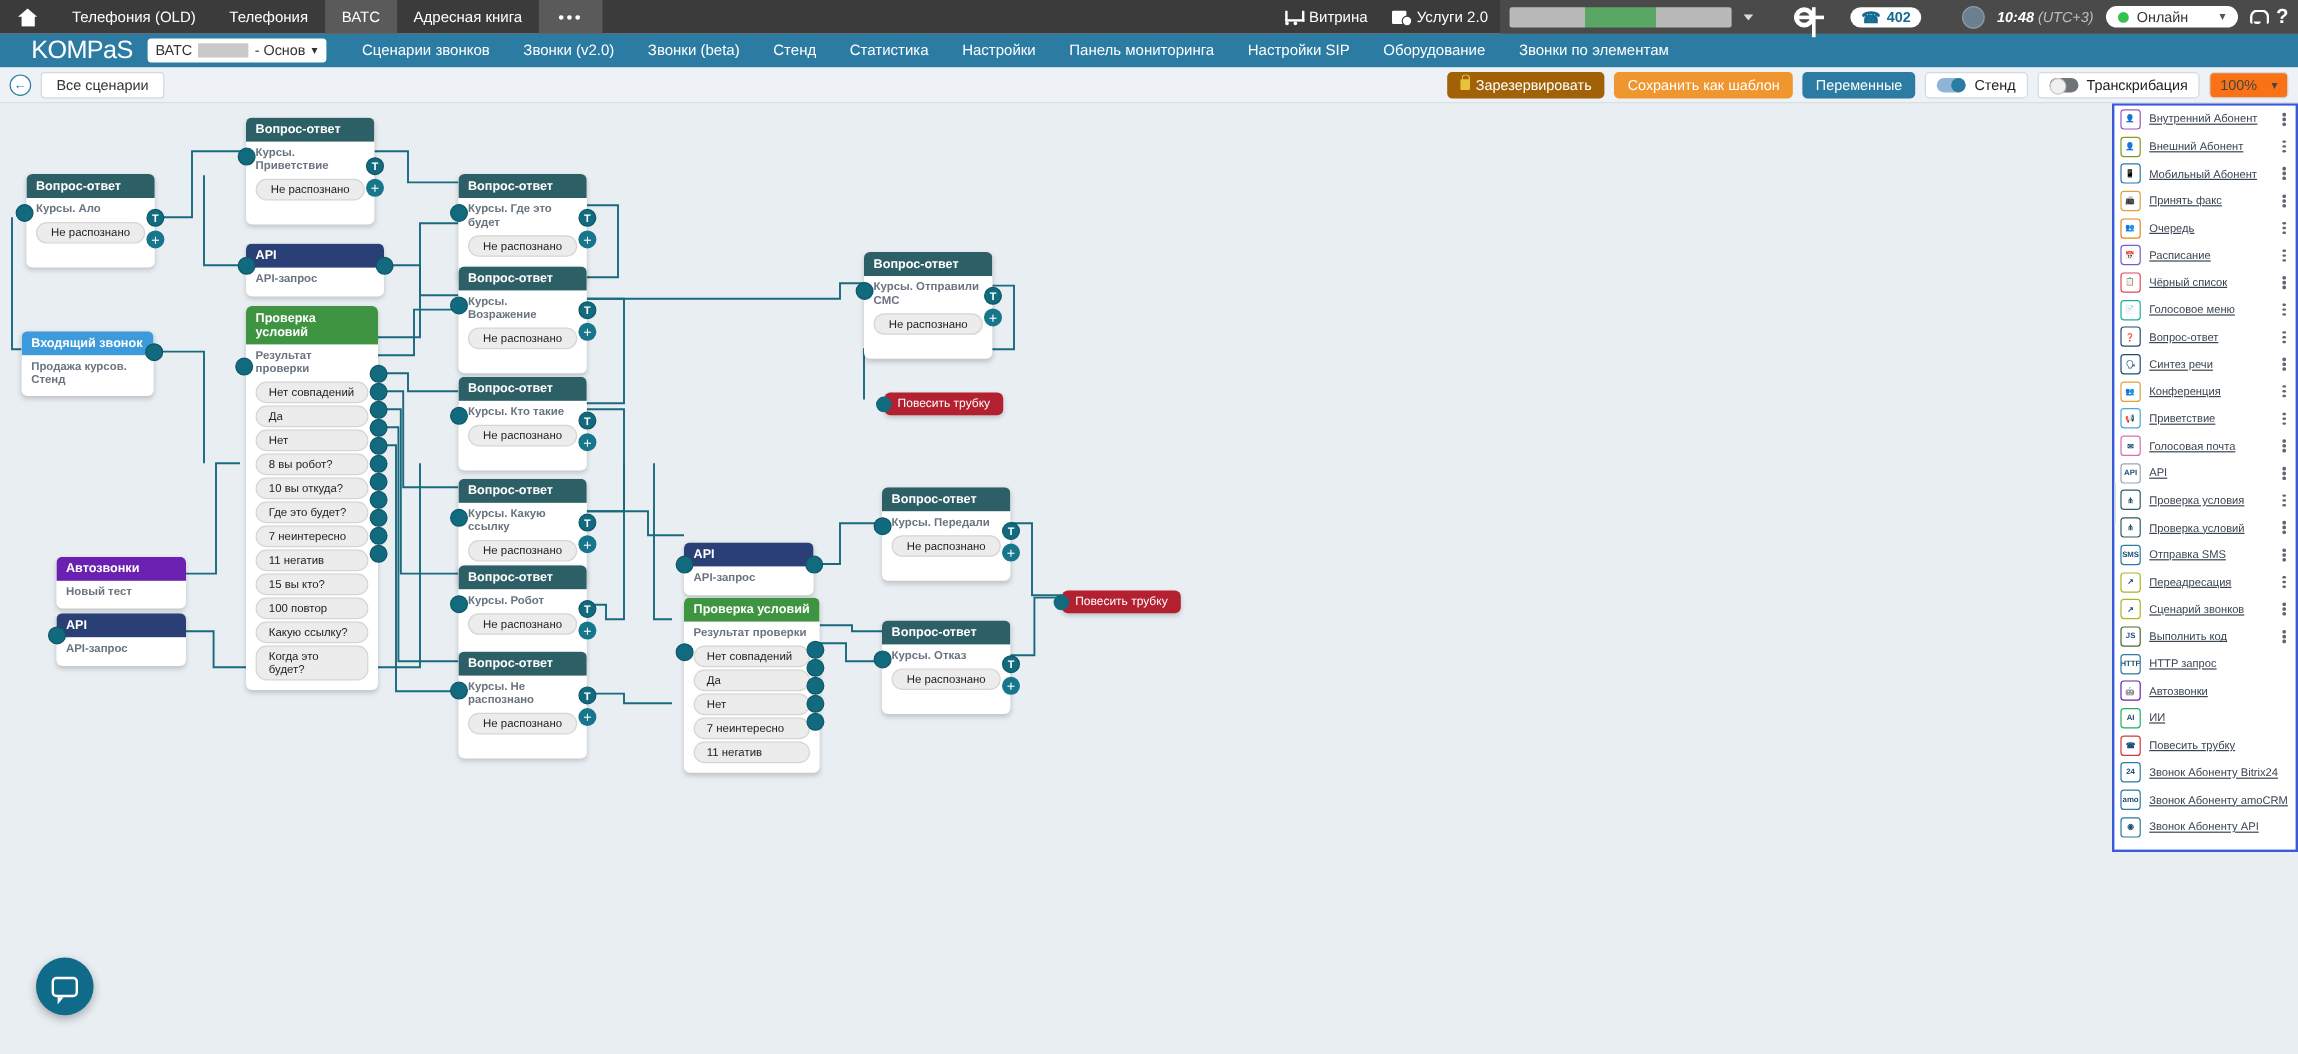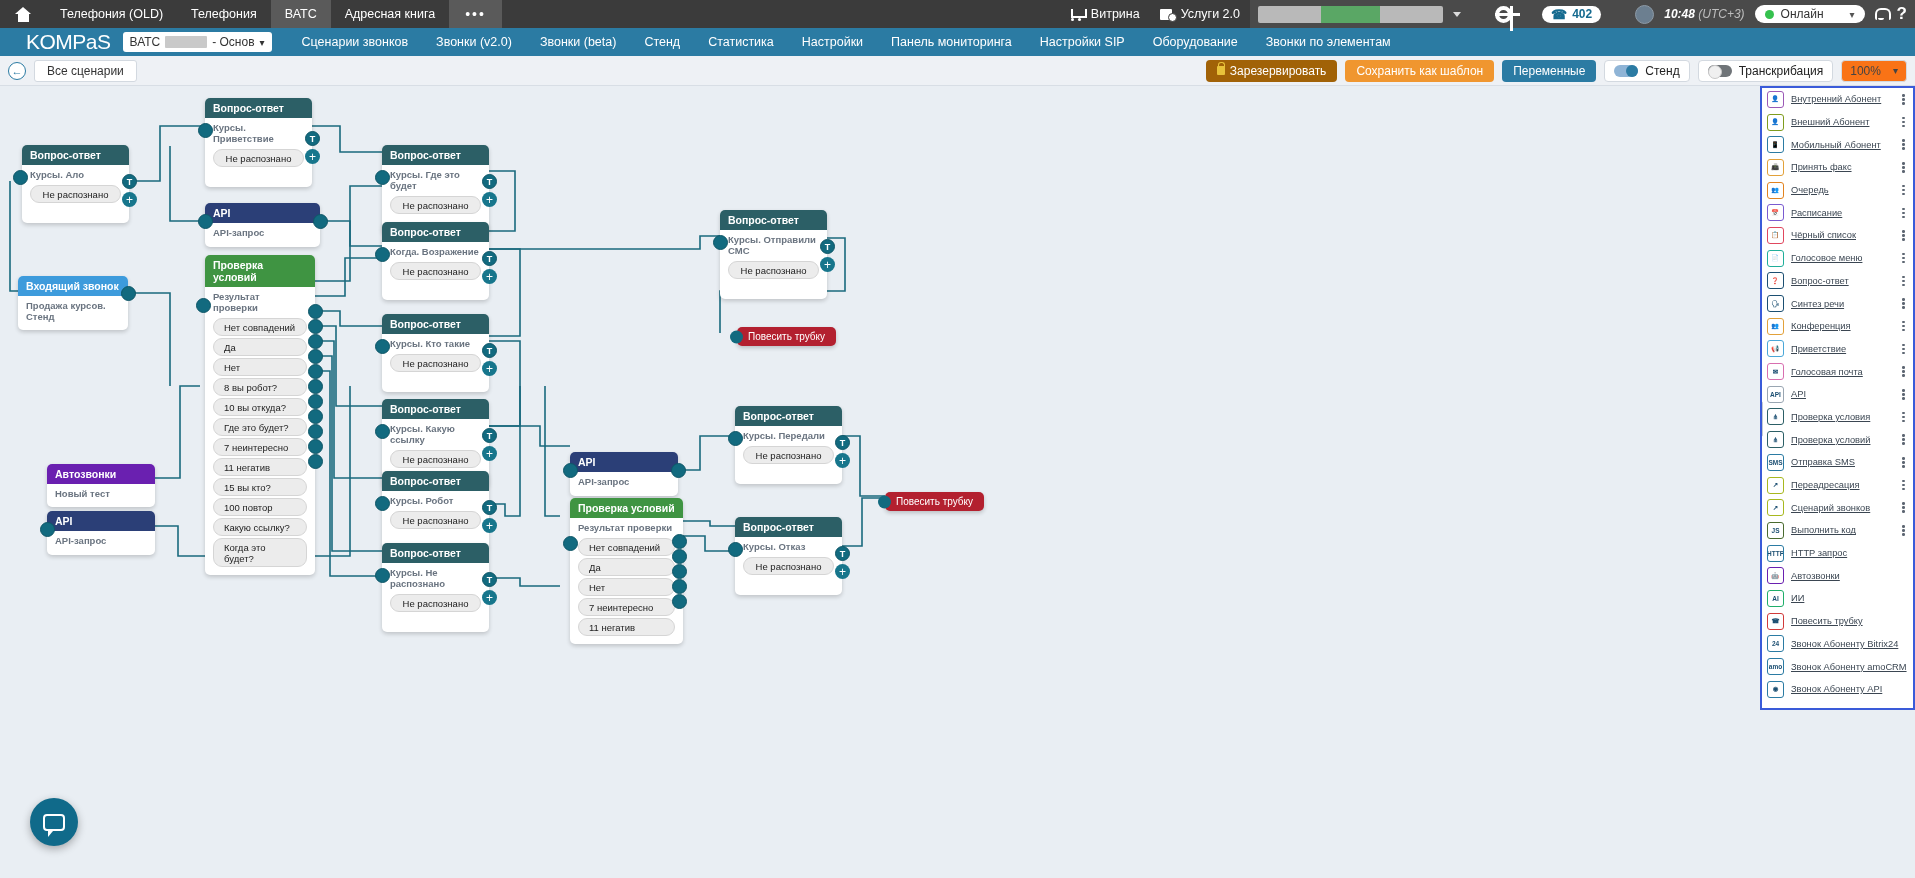--- a/index.html
+++ b/index.html
@@ -278,21 +278,21 @@
   <div class="node" style="left:205px;top:117px;width:115px">
     <div class="hd hd-api">API</div>
     <div class="sub">API-запрос</div>
     <div style="height:6px"></div>
   </div>
   <div class="port" style="left:198px;top:128px"></div>
   <div class="port" style="left:313px;top:128px"></div>
 
   <div class="node" style="left:382px;top:136px;width:107px">
     <div class="hd hd-qa">Вопрос-ответ</div>
-    <div class="sub">Когда. Возражение</div>
+    <div class="sub">Курсы. Возражение</div>
     <div class="opt centered">Не распознано</div>
     <div style="height:18px"></div>
   </div>
   <div class="port lbl" style="left:482px;top:165px">T</div>
   <div class="plus" style="left:482px;top:183px">+</div>
   <div class="port" style="left:375px;top:161px"></div>
 
   <div class="node" style="left:720px;top:124px;width:107px">
     <div class="hd hd-qa">Вопрос-ответ</div>
     <div class="sub">Курсы. Отправили СМС</div>

